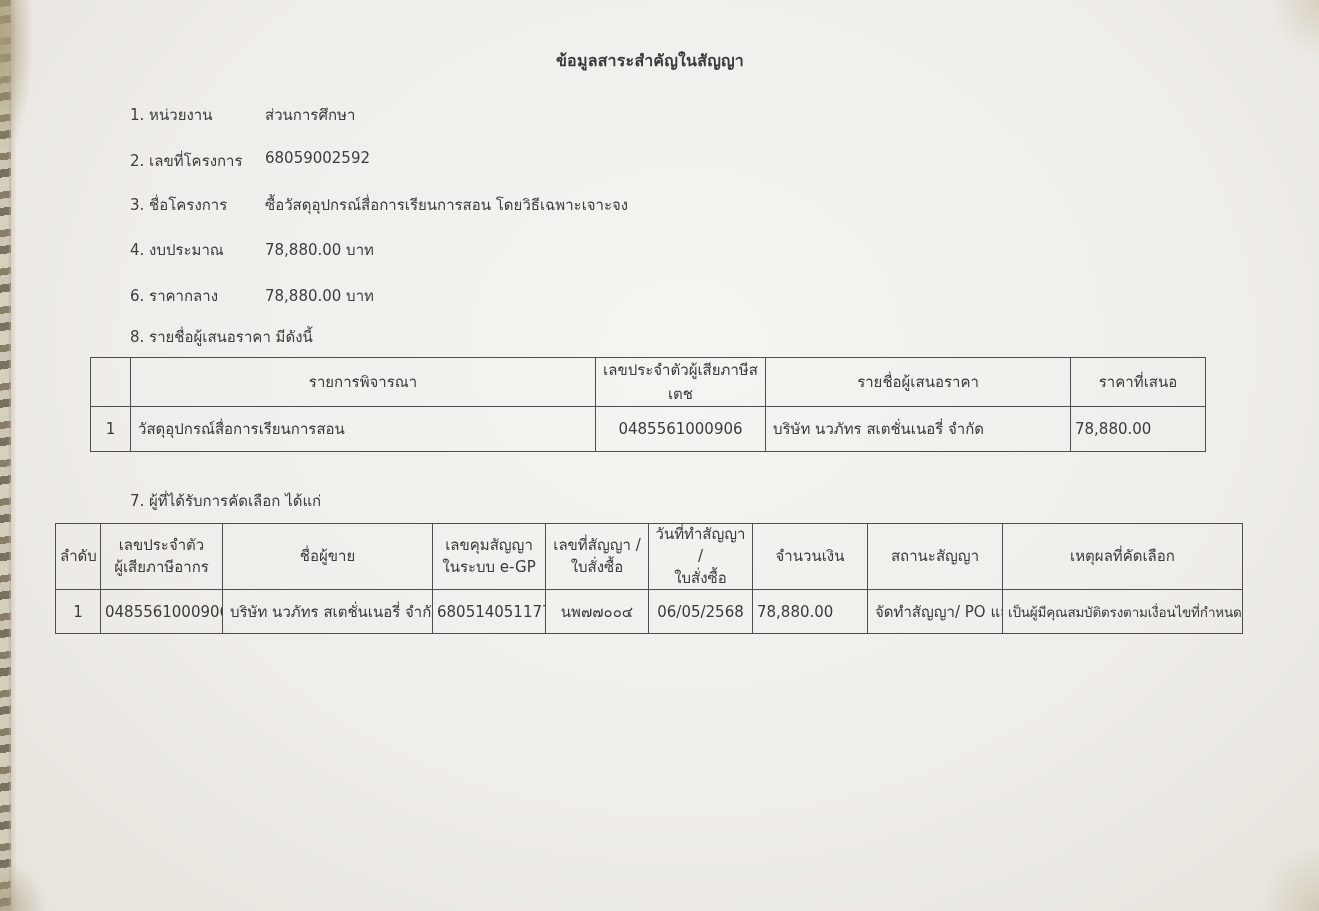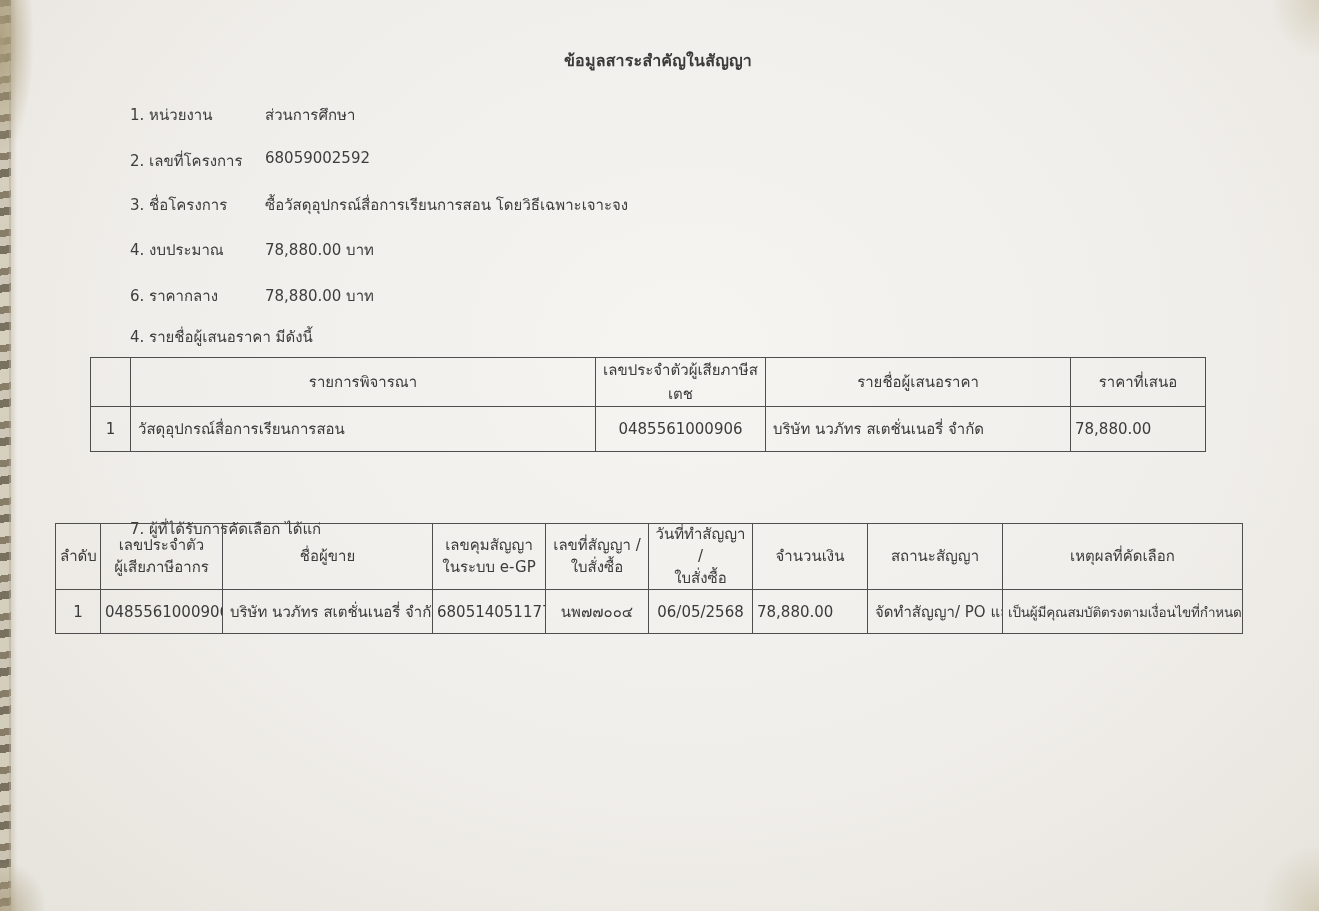--- a/index.html
+++ b/index.html
@@ -31,21 +31,21 @@
   .corner-tl{left:0;top:0;width:34px;height:160px;
     background:radial-gradient(ellipse at 0% 25%, rgba(170,156,122,0.9), rgba(170,156,122,0) 70%);}
   .corner-tr{right:0;top:0;width:46px;height:56px;
     background:radial-gradient(ellipse at 100% 0%, rgba(200,190,164,0.55), rgba(200,190,164,0) 75%);}
   .corner-br{right:0;bottom:0;width:56px;height:64px;
     background:radial-gradient(ellipse at 100% 100%, rgba(196,186,158,0.6), rgba(196,186,158,0) 75%);}
   .corner-bl{left:0;bottom:0;width:44px;height:48px;
     background:radial-gradient(ellipse at 0% 100%, rgba(168,154,122,0.7), rgba(168,154,122,0) 75%);}
 
   .doc-title{
-    position:absolute;left:8px;top:48px;width:1300px;text-align:center;
+    position:absolute;left:0;top:48px;width:1300px;text-align:center;
     font-size:16px;font-weight:bold;color:#3a3a3a;letter-spacing:0.2px;
   }
   .field{position:absolute;left:0;top:0;width:100%;font-size:15px;color:#3d3d3d;}
   .field .lbl{position:absolute;left:130px;white-space:nowrap;}
   .field .val{position:absolute;left:265px;white-space:nowrap;}
   .u{text-underline-offset:3px;}
 
   .section-heading{position:absolute;left:130px;font-size:15px;color:#3d3d3d;white-space:nowrap;}
 
   table{border-collapse:collapse;table-layout:fixed;position:absolute;background:transparent;}
@@ -92,21 +92,21 @@
   </div>
   <div class="field" style="top:238px">
     <span class="lbl">4. งบประมาณ</span>
     <span class="val">78,880.00 บาท</span>
   </div>
   <div class="field" style="top:284px">
     <span class="lbl">6. ราคากลาง</span>
     <span class="val">78,880.00 บาท</span>
   </div>
 
-  <div class="section-heading" style="top:325px">4. รายชื่อผู้เสนอราคา มีดังนี้</div>
+  <div class="section-heading" style="top:325px">8. รายชื่อผู้เสนอราคา มีดังนี้</div>
 
   <table class="t1">
     <colgroup>
       <col style="width:40px">
         <col style="width:465px">
         <col style="width:170px">
         <col style="width:305px">
         <col style="width:135px">
     </colgroup>
     <tbody>
@@ -120,21 +120,21 @@
     <tr class="data">
       <td class="c">1</td>
       <td class="l">วัสดุอุปกรณ์สื่อการเรียนการสอน</td>
       <td class="c"><span class="u">0485561000906</span></td>
       <td class="l">บริษัท นวภัทร สเตชั่นเนอรี่ จำกัด</td>
       <td class="r">78,880.00</td>
     </tr>
   </tbody>
     </table>
 
-  <div class="section-heading" style="top:517px">7. ผู้ที่ได้รับการคัดเลือก ได้แก่</div>
+  <div class="section-heading" style="top:489px">7. ผู้ที่ได้รับการคัดเลือก ได้แก่</div>
 
   <table class="t2">
     <colgroup>
       <col style="width:45px">
         <col style="width:122px">
         <col style="width:210px">
         <col style="width:113px">
         <col style="width:103px">
         <col style="width:104px">
         <col style="width:115px">

